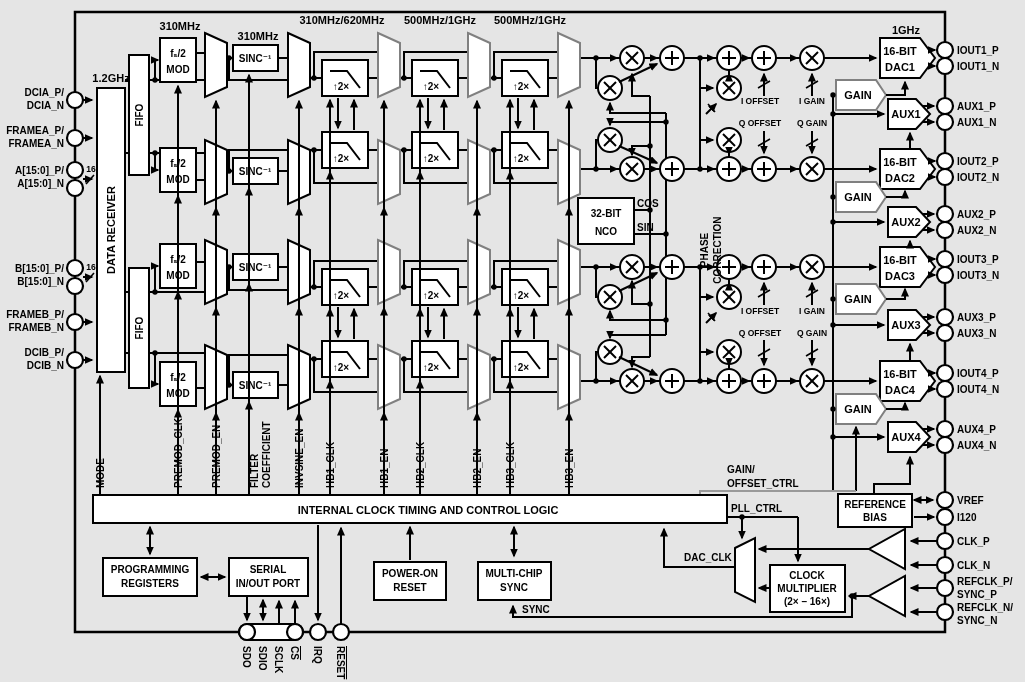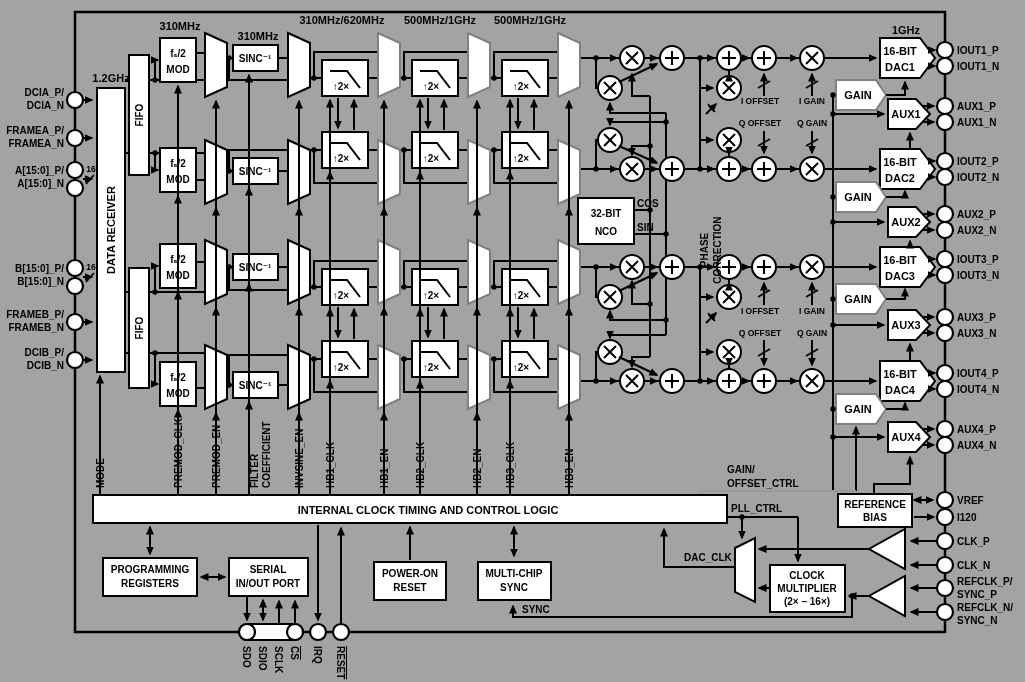--- a/index.html
+++ b/index.html
@@ -1,16 +1,16 @@
 <!DOCTYPE html>
 <html><head>
 <meta charset="utf-8">
 <style>
   html,body{margin:0;padding:0;background:#fff}
-  .stage{position:relative;width:1025px;height:682px;background:#a3a3a3;font-family:"Liberation Sans",sans-serif}
+  .stage{position:relative;width:1025px;height:682px;background:#e5e5e5;font-family:"Liberation Sans",sans-serif}
   svg text{font-family:"Liberation Sans","DejaVu Sans",sans-serif;font-weight:bold;font-size:10px;fill:#000;text-anchor:middle}
   svg text.as{text-anchor:start}
   svg text.ae{text-anchor:end}
   svg text.f9{font-size:8.5px}
   svg text.f11{font-size:11px}
   svg text.vc{dominant-baseline:central}
   svg text.ovl{text-decoration:overline}
   .w{stroke:#000;stroke-width:2;fill:none}
   .w1{stroke:#000;stroke-width:1.6;fill:none}
   .gr{stroke:#999}

